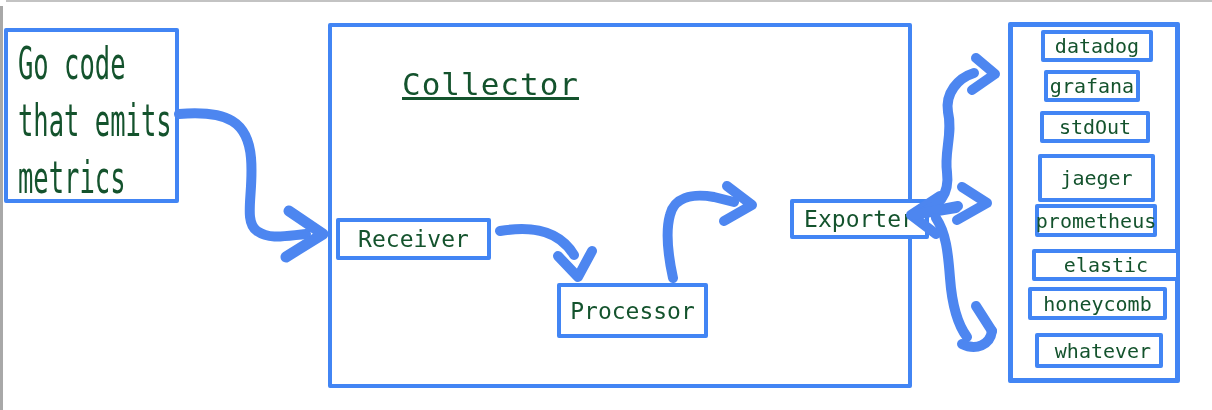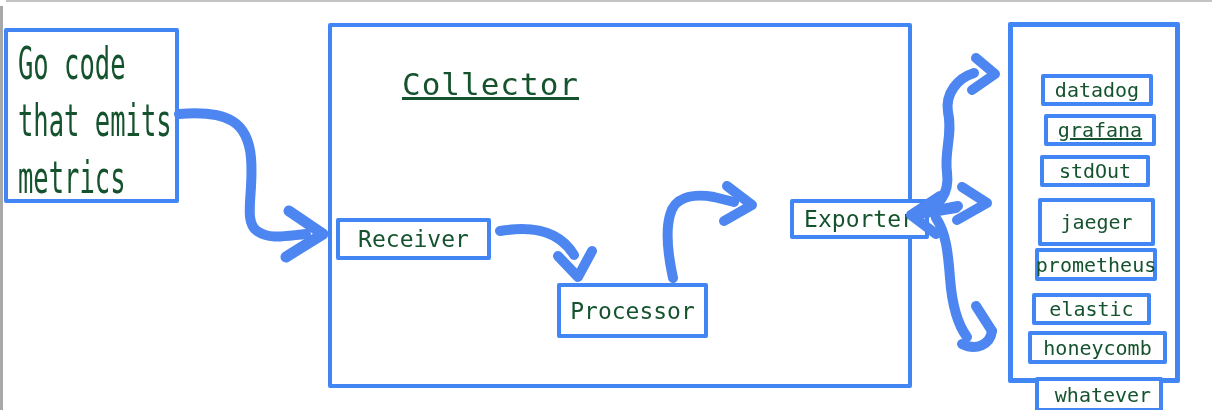--- a/index.html
+++ b/index.html
@@ -37,21 +37,21 @@
   .collector-title{
     position:absolute;left:402px;top:66px;
     font-size:31px;letter-spacing:1px;white-space:nowrap;text-decoration:underline;
   }
   .stage{font-size:23px;white-space:nowrap;}
   .stage-receiver{left:336px;top:218px;width:155px;height:42px;}
   .stage-processor{left:557px;top:283px;width:151px;height:55px;justify-content:center;}
   .stage-exporter{left:760px;top:199px;width:139px;height:40px;margin-left:30px;}
 
   .dest-outer{left:1008px;top:22px;width:172px;height:361px;border-width:5px;background:transparent;}
-  .dest-item{font-size:20px;white-space:nowrap;margin-top:44px;}
+  .dest-item{font-size:20px;white-space:nowrap;}
 
   .arrows{position:absolute;left:0;top:0;z-index:6;pointer-events:none;}
   .arrows path{fill:none;stroke:#4d86f0;stroke-linecap:round;stroke-linejoin:round;}
   .shaft{stroke-width:10px;}
   .head{stroke-width:10px;}
   .head-big{stroke-width:11px;}
 </style>
 </head>
 <body>
 
@@ -76,33 +76,33 @@
     <span>Processor</span>
   </div>
   <div class="bluebox stage stage-exporter">
     <span>Exporter</span>
   </div>
 
   <div class="bluebox dest-outer"></div>
   <div class="bluebox dest-item" style="left:1041px;top:30px;width:112px;height:32px;">
     <span>datadog</span>
   </div>
-  <div class="bluebox dest-item" style="left:1044px;top:70px;width:112px;height:32px;text-decoration:underline;">
+  <div class="bluebox dest-item" style="left:1044px;top:70px;width:96px;height:32px;">
     <span>grafana</span>
   </div>
   <div class="bluebox dest-item" style="left:1040px;top:111px;width:110px;height:32px;">
     <span>stdOut</span>
   </div>
   <div class="bluebox dest-item" style="left:1038px;top:154px;width:117px;height:48px;">
     <span>jaeger</span>
   </div>
   <div class="bluebox dest-item" style="left:1035px;top:204px;width:122px;height:33px;">
     <span>prometheus</span>
   </div>
-  <div class="bluebox dest-item" style="left:1032px;top:249px;width:119px;height:32px;">
+  <div class="bluebox dest-item" style="left:1032px;top:249px;width:148px;height:32px;">
     <span>elastic</span>
   </div>
   <div class="bluebox dest-item" style="left:1028px;top:287px;width:139px;height:33px;">
     <span>honeycomb</span>
   </div>
   <div class="bluebox dest-item" style="left:1035px;top:333px;width:128px;height:35px;padding-left:8px;">
     <span>whatever</span>
   </div>
 
   <svg class="arrows" width="1212" height="410" viewBox="0 0 1212 410">

